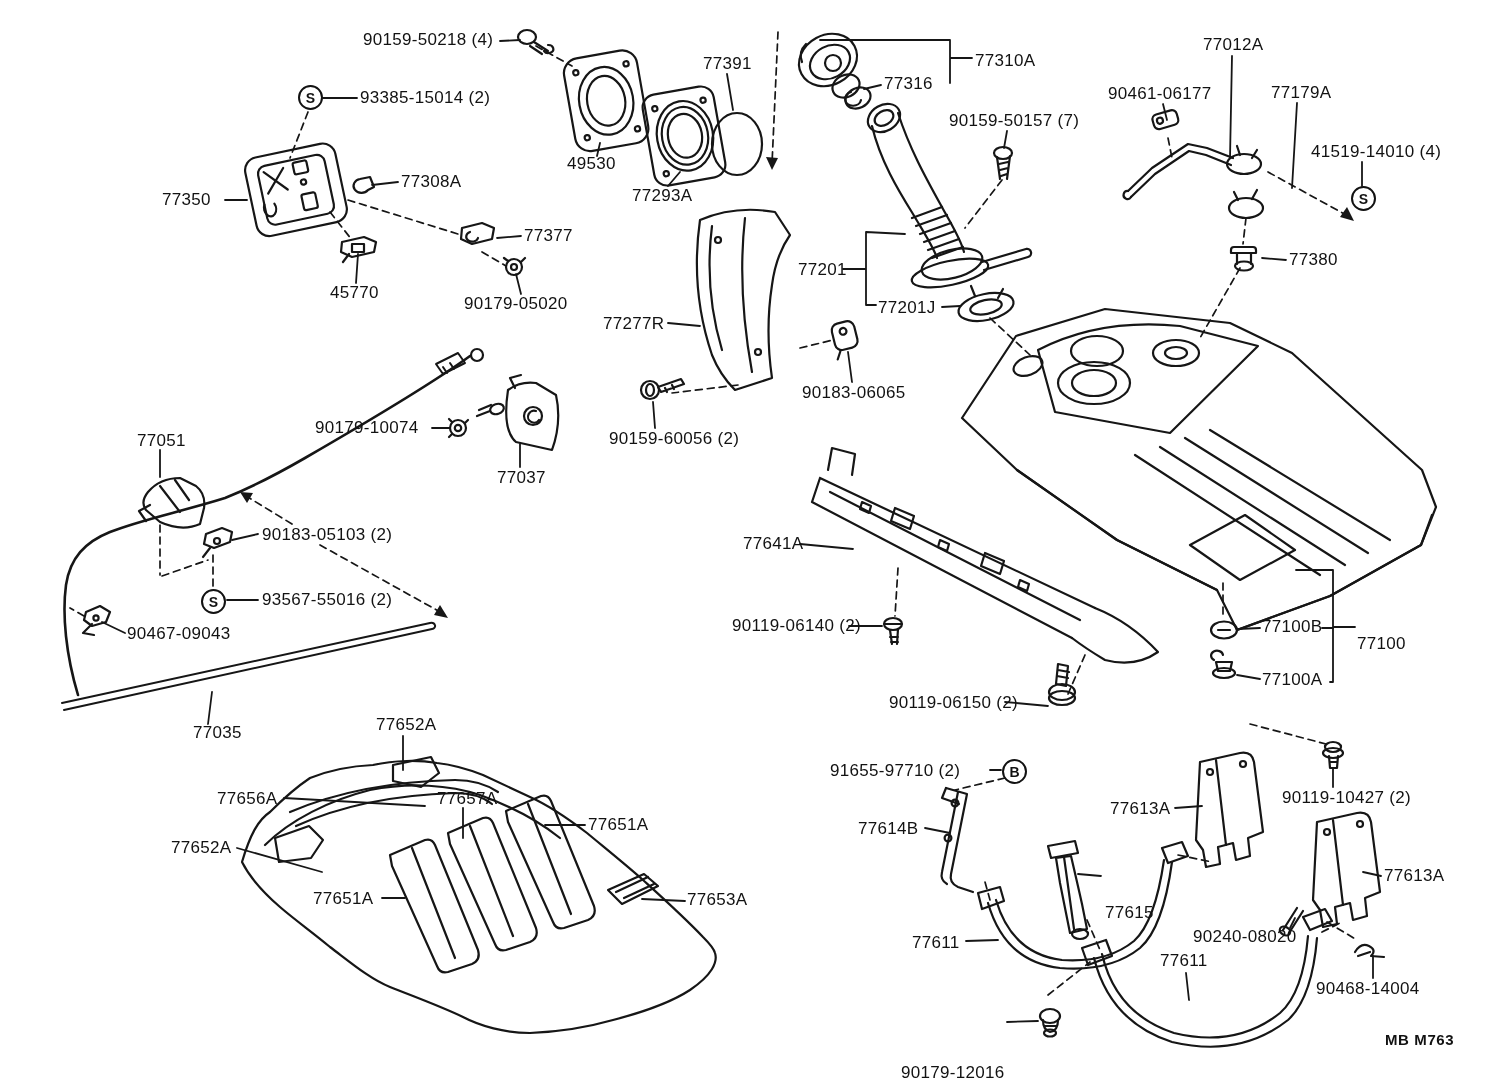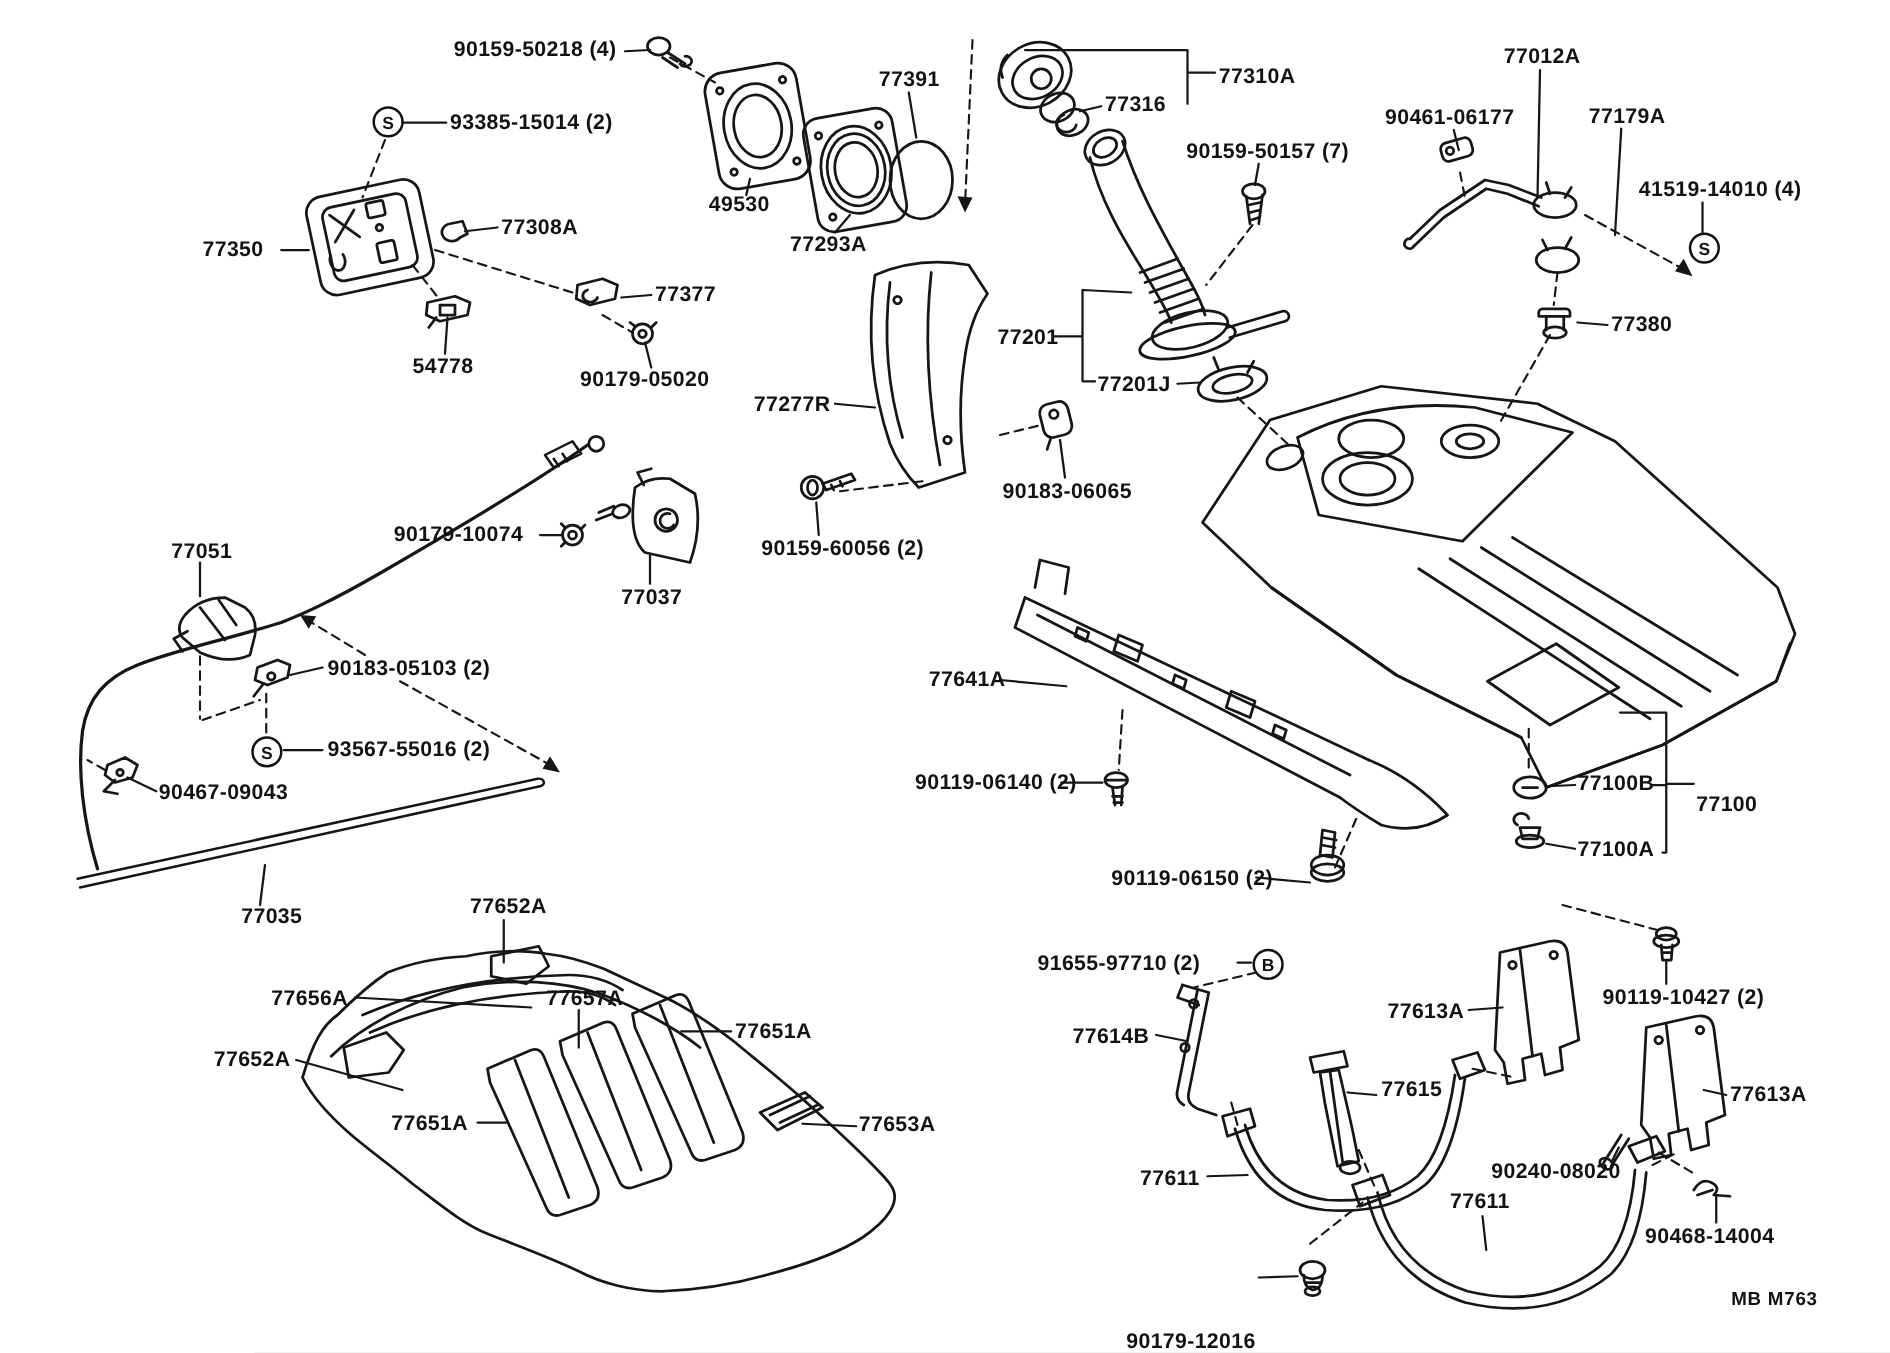--- a/index.html
+++ b/index.html
@@ -1,19 +1,19 @@
 <!DOCTYPE html>
 <html><head>
 <meta charset="utf-8">
 <style>
   html,body{margin:0;padding:0;background:#e8e8e8;}
   .canvas{position:relative;width:1512px;height:1082px;background:#ffffff;overflow:hidden;
           font-family:"Liberation Sans",sans-serif;}
   svg.art{position:absolute;left:0;top:0;}
-  .lbl{position:absolute;font-weight:bold;font-size:17px;line-height:1.1;color:#121212;
+  .lbl{position:absolute;font-weight:normal;font-size:17px;line-height:1.1;color:#121212;
        white-space:nowrap;letter-spacing:.3px;}
   .sym{position:absolute;width:21px;height:21px;border:2.4px solid #121212;border-radius:50%;
        display:flex;align-items:center;justify-content:center;
        font-weight:bold;font-size:14px;color:#121212;background:#fff;}
   .footer{position:absolute;font-weight:bold;font-size:15px;color:#121212;letter-spacing:.6px;}
 </style>
 </head>
 <body>
 
 <div class="canvas">
@@ -412,21 +412,21 @@
 <div class="lbl" style="left:1203px;top:36px">77012A</div>
 <div class="lbl" style="left:1108px;top:85px">90461-06177</div>
 <div class="lbl" style="left:1271px;top:84px">77179A</div>
 <div class="lbl" style="left:949px;top:112px">90159-50157 (7)</div>
 <div class="lbl" style="left:1311px;top:143px">41519-14010 (4)</div>
 <div class="lbl" style="left:567px;top:155px">49530</div>
 <div class="lbl" style="left:632px;top:187px">77293A</div>
 <div class="lbl" style="left:162px;top:191px">77350</div>
 <div class="lbl" style="left:401px;top:173px">77308A</div>
 <div class="lbl" style="left:524px;top:227px">77377</div>
-<div class="lbl" style="left:330px;top:284px">54778</div>
+<div class="lbl" style="left:330px;top:284px">45770</div>
 <div class="lbl" style="left:464px;top:295px">90179-05020</div>
 <div class="lbl" style="left:1289px;top:251px">77380</div>
 <div class="lbl" style="left:798px;top:261px">77201</div>
 <div class="lbl" style="left:878px;top:299px">77201J</div>
 <div class="lbl" style="left:603px;top:315px">77277R</div>
 <div class="lbl" style="left:802px;top:384px">90183-06065</div>
 <div class="lbl" style="left:609px;top:430px">90159-60056 (2)</div>
 <div class="lbl" style="left:315px;top:419px">90179-10074</div>
 <div class="lbl" style="left:137px;top:432px">77051</div>
 <div class="lbl" style="left:497px;top:469px">77037</div>
@@ -444,21 +444,21 @@
 <div class="lbl" style="left:217px;top:790px">77656A</div>
 <div class="lbl" style="left:437px;top:790px">77657A</div>
 <div class="lbl" style="left:588px;top:816px">77651A</div>
 <div class="lbl" style="left:171px;top:839px">77652A</div>
 <div class="lbl" style="left:313px;top:890px">77651A</div>
 <div class="lbl" style="left:687px;top:891px">77653A</div>
 <div class="lbl" style="left:830px;top:762px">91655-97710 (2)</div>
 <div class="lbl" style="left:858px;top:820px">77614B</div>
 <div class="lbl" style="left:1110px;top:800px">77613A</div>
 <div class="lbl" style="left:1282px;top:789px">90119-10427 (2)</div>
-<div class="lbl" style="left:1105px;top:863px">77615</div>
+<div class="lbl" style="left:1105px;top:904px">77615</div>
 <div class="lbl" style="left:1384px;top:867px">77613A</div>
 <div class="lbl" style="left:912px;top:934px">77611</div>
 <div class="lbl" style="left:1193px;top:928px">90240-08020</div>
 <div class="lbl" style="left:1160px;top:952px">77611</div>
 <div class="lbl" style="left:1316px;top:980px">90468-14004</div>
 <div class="lbl" style="left:901px;top:1064px">90179-12016</div>
 
 <div class="footer" style="left:1385px;top:1031px">MB M763</div>
 
 </div>

